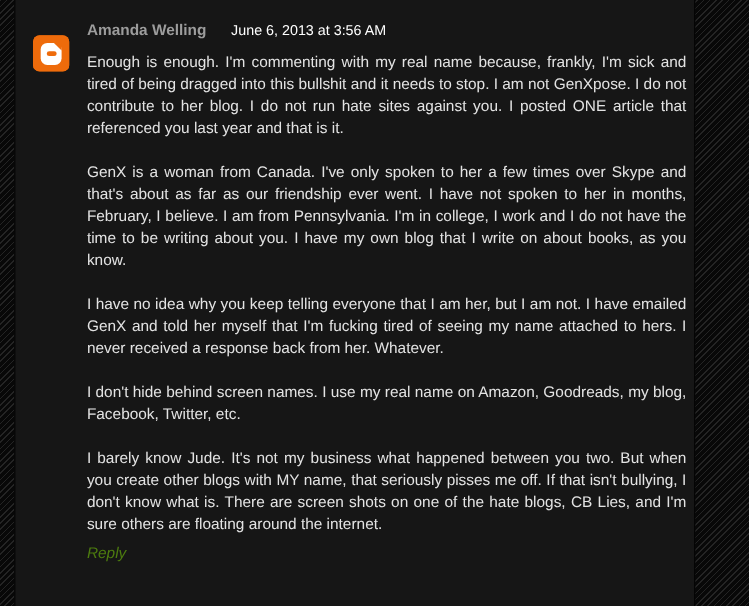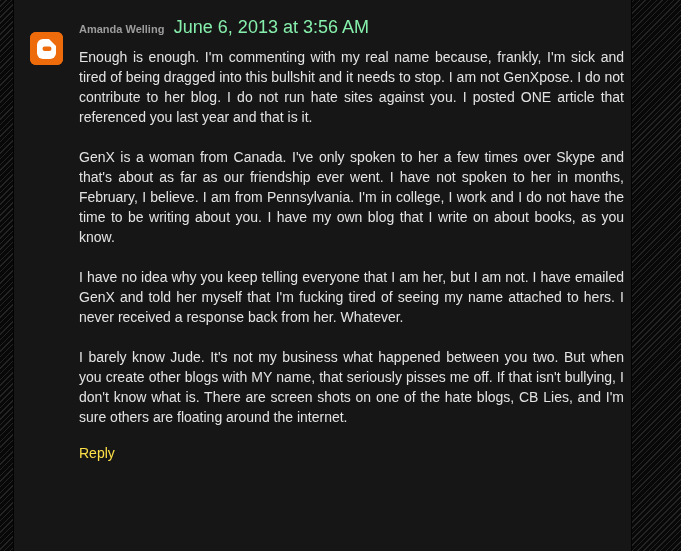--- a/index.html
+++ b/index.html
@@ -37,46 +37,47 @@
     background: #ee6b0b;
     cursor: pointer;
   }
   .avatar svg { display: block; width: 33px; height: 33px; }
   .comment-header {
     margin: 17px 0 8px;
     line-height: 20px;
     white-space: nowrap;
   }
   .author {
-    font-size: 11px;
+    font-size: 14px;
     font-weight: bold;
     color: #9c9c9c;
     cursor: pointer;
   }
   .timestamp {
-    font-size: 18px;
-    color: #86efac;
-    margin-left: 5px;
+    font-size: 13px;
+    color: #ffffff;
+    margin-left: 18px;
     cursor: pointer;
   }
   .comment-body p {
     margin: 20px 0 0;
     font-size: 14px;
     line-height: 20px;
     color: #e3e3e3;
     text-align: justify;
   }
   .comment-body p:first-child { margin-top: 0; }
   .reply-link {
     display: inline-block;
-    margin-top: 16px;
+    margin-top: 6px;
     font-size: 14px;
     line-height: 20px;
-    color: #fde047;
+    color: #4d7c0f;
     cursor: pointer;
+    font-style: italic;
   }
 </style>
 </head>
 <body>
 
 <div class="panel">
   <div class="comment">
 
     <div class="avatar">
       <span>
@@ -91,20 +92,21 @@
 
     <div class="comment-header">
       <span class="author">Amanda Welling</span>
       <span class="timestamp">June 6, 2013 at 3:56 AM</span>
     </div>
 
     <div class="comment-body">
       <p>Enough is enough. I'm commenting with my real name because, frankly, I'm sick and tired of being dragged into this bullshit and it needs to stop. I am not GenXpose. I do not contribute to her blog. I do not run hate sites against you. I posted ONE article that referenced you last year and that is it.</p>
       <p>GenX is a woman from Canada. I've only spoken to her a few times over Skype and that's about as far as our friendship ever went. I have not spoken to her in months, February, I believe. I am from Pennsylvania. I'm in college, I work and I do not have the time to be writing about you. I have my own blog that I write on about books, as you know.</p>
       <p>I have no idea why you keep telling everyone that I am her, but I am not. I have emailed GenX and told her myself that I'm fucking tired of seeing my name attached to hers. I never received a response back from her. Whatever.</p>
+      <p>I don't hide behind screen names. I use my real name on Amazon, Goodreads, my blog, Facebook, Twitter, etc.</p>
       <p>I barely know Jude. It's not my business what happened between you two. But when you create other blogs with MY name, that seriously pisses me off. If that isn't bullying, I don't know what is. There are screen shots on one of the hate blogs, CB Lies, and I'm sure others are floating around the internet.</p>
     </div>
 
     <span class="reply-link">Reply</span>
 
     
 
   </div>
 </div>
 

